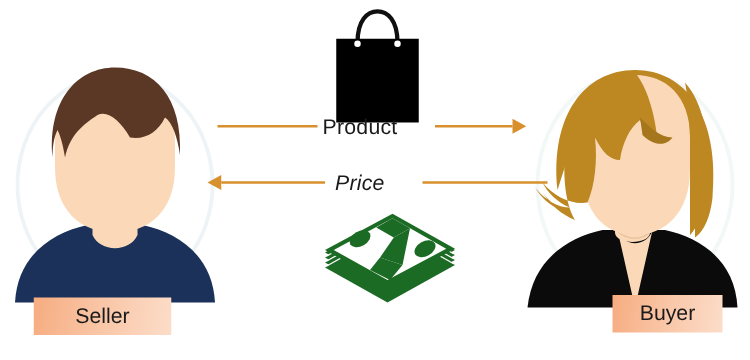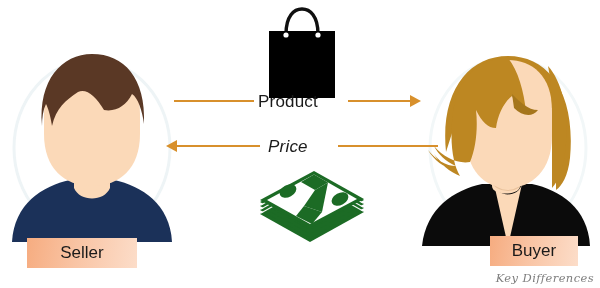--- a/index.html
+++ b/index.html
@@ -160,15 +160,14 @@
 
         <ellipse cx="36" cy="19" rx="9" ry="6" transform="rotate(-29 36 19)" fill="#1c6b25"></ellipse>
         <ellipse cx="88" cy="27" rx="9" ry="6" transform="rotate(-29 88 27)" fill="#1c6b25"></ellipse>
       </g>
     </svg>
   </div>
 
   <div class="plate" id="seller-plate">Seller</div>
   <div class="plate" id="buyer-plate">Buyer</div>
 
-  <div id="watermark">Key Differences</div>
 
 </div>
 
 </body></html>

